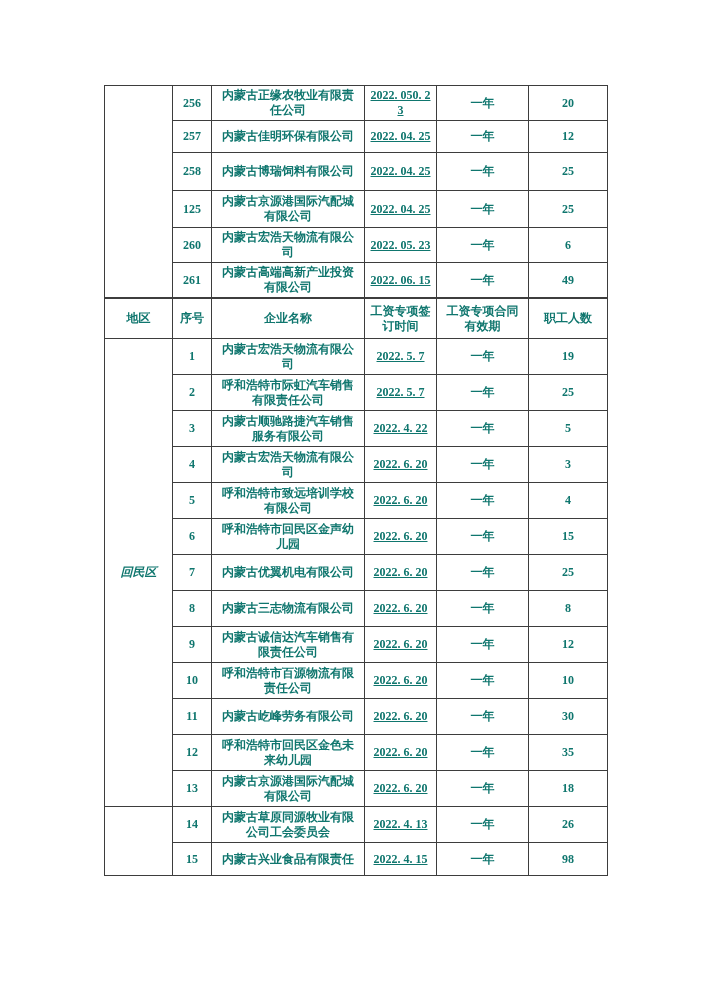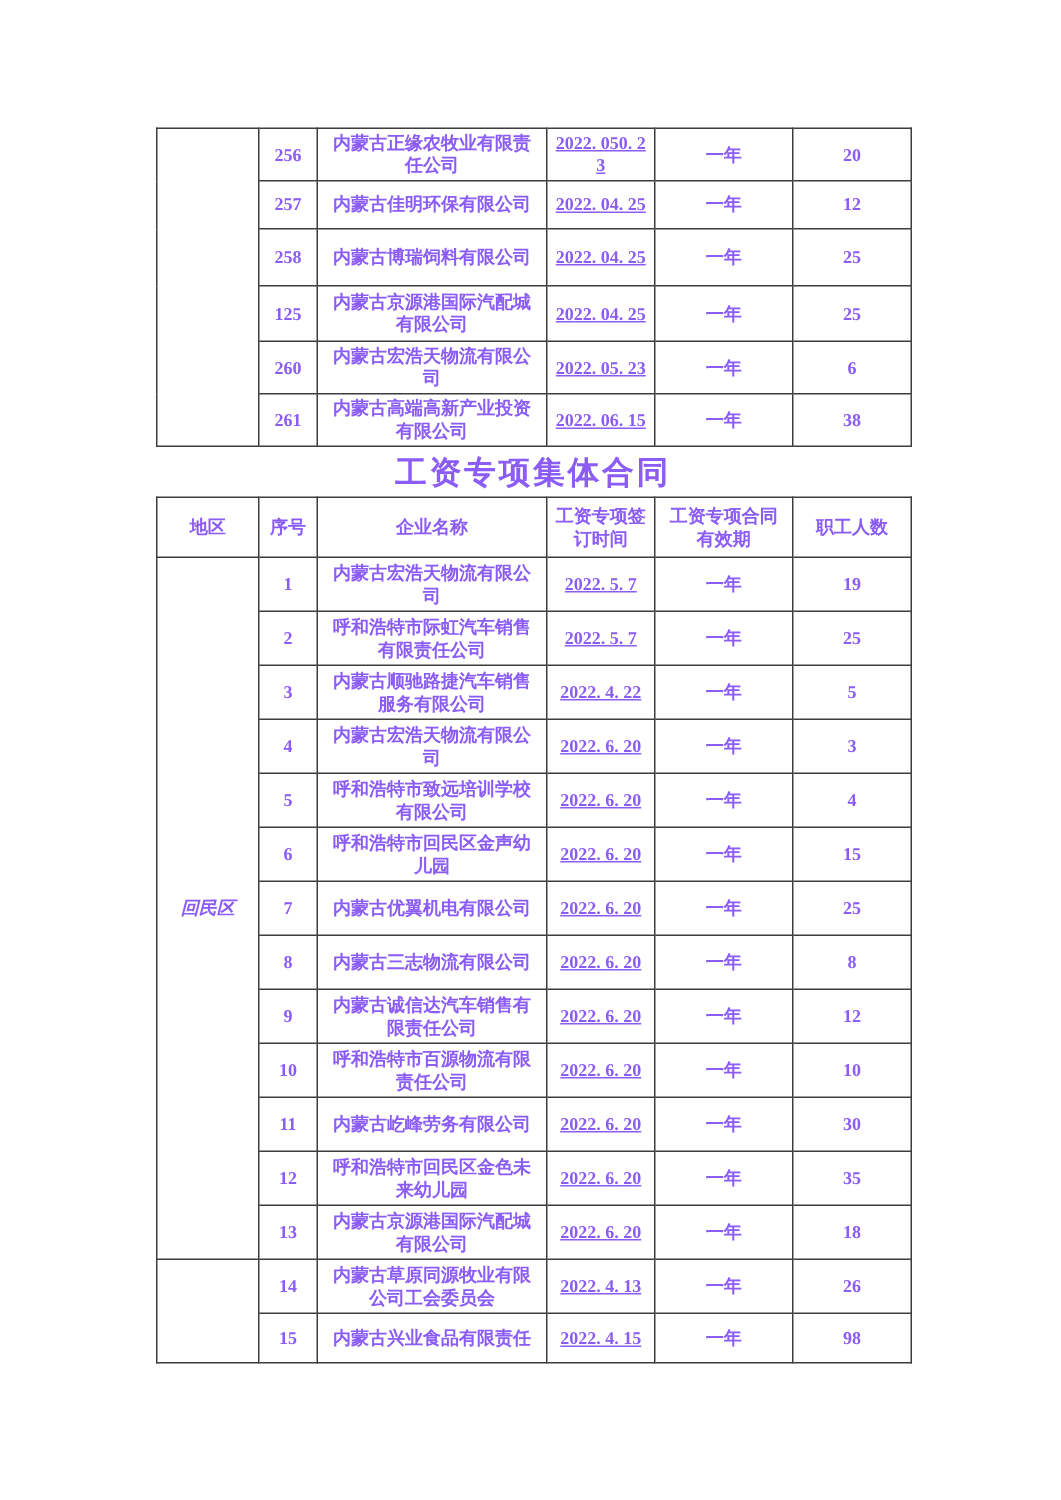--- a/index.html
+++ b/index.html
@@ -1,18 +1,18 @@
 <!DOCTYPE html>
 <html><head>
 <meta charset="utf-8">
 <style>
   html,body{margin:0;padding:0;background:#ffffff;}
   .page{
     position:relative;width:707px;height:1000px;background:#ffffff;overflow:hidden;
-    font-family:"Liberation Serif","DejaVu Serif",serif;color:#8b5cf6;
+    font-family:"Liberation Serif","DejaVu Serif",serif;color:#0f766e;
   }
   .content{position:absolute;left:104px;top:85px;width:503px;}
   table.grid{border-collapse:collapse;table-layout:fixed;width:503px;}
   table.grid td{
     border:1px solid #3d3d3d;
     text-align:center;vertical-align:middle;
     font-size:12px;font-weight:bold;line-height:15px;
     padding:2px 5px;overflow:hidden;
   }
   td.c-name{padding:2px 8px;}
@@ -73,26 +73,25 @@
           <td class="c-name">内蒙古宏浩天物流有限公司</td>
           <td class="c-date">2022. 05. 23</td>
           <td>一年</td>
           <td>6</td>
         </tr>
         <tr style="height:33px">
           <td>261</td>
           <td class="c-name">内蒙古高端高新产业投资有限公司</td>
           <td class="c-date">2022. 06. 15</td>
           <td>一年</td>
-          <td>38</td>
+          <td>49</td>
         </tr>
       </tbody>
     </table>
 
-    <div class="doc-title">工资专项集体合同</div>
 
     <table class="grid">
       <colgroup>
         <col style="width:68px">
           <col style="width:39px">
           <col style="width:153px">
         <col style="width:72px">
           <col style="width:92px">
           <col style="width:79px">
       </colgroup>

